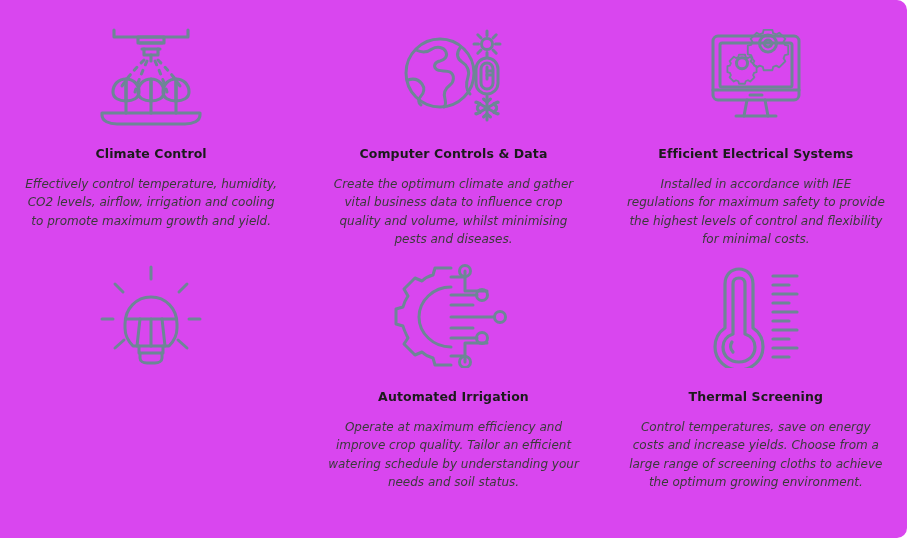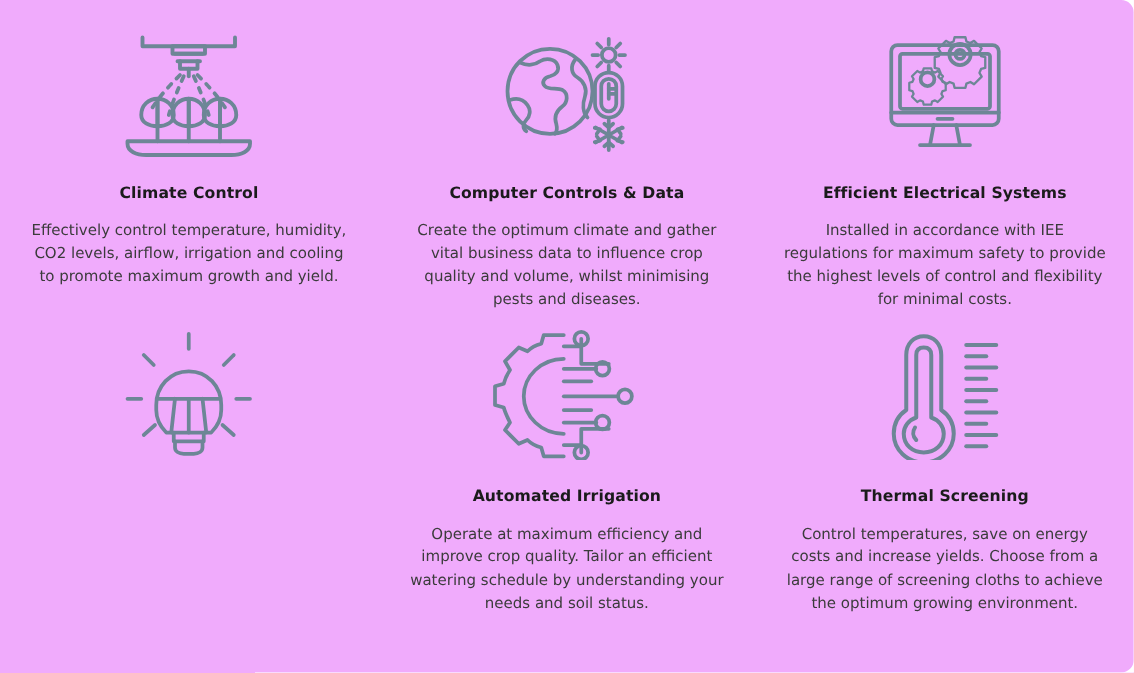--- a/index.html
+++ b/index.html
@@ -11,21 +11,21 @@
   body {
     width: 907px;
     height: 538px;
     overflow: hidden;
     font-family: "DejaVu Sans", "Liberation Sans", sans-serif;
   }
   .page {
     position: relative;
     width: 907px;
     height: 538px;
-    background: #f0abfc;
+    background: #d946ef;
     border-radius: 0 10px 10px 0;
     box-sizing: border-box;
     overflow: hidden;
   }
   .grid {
     display: grid;
     grid-template-columns: repeat(3, 1fr);
     grid-template-rows: 241px 241px;
     width: 907px;
     padding-top: 14px;
@@ -56,20 +56,21 @@
     margin-top: 14px;
     line-height: 1.3;
   }
   .card-desc {
     font-size: 12px;
     color: #3b3b3b;
     text-align: center;
     line-height: 1.52;
     margin-top: 13px;
     max-width: 262px;
+    font-style: italic;
   }
   .row2 .icon-wrap {
     height: 120px;
   }
 </style>
 </head>
 <body>
 
 <div class="page">
   <div class="grid">

